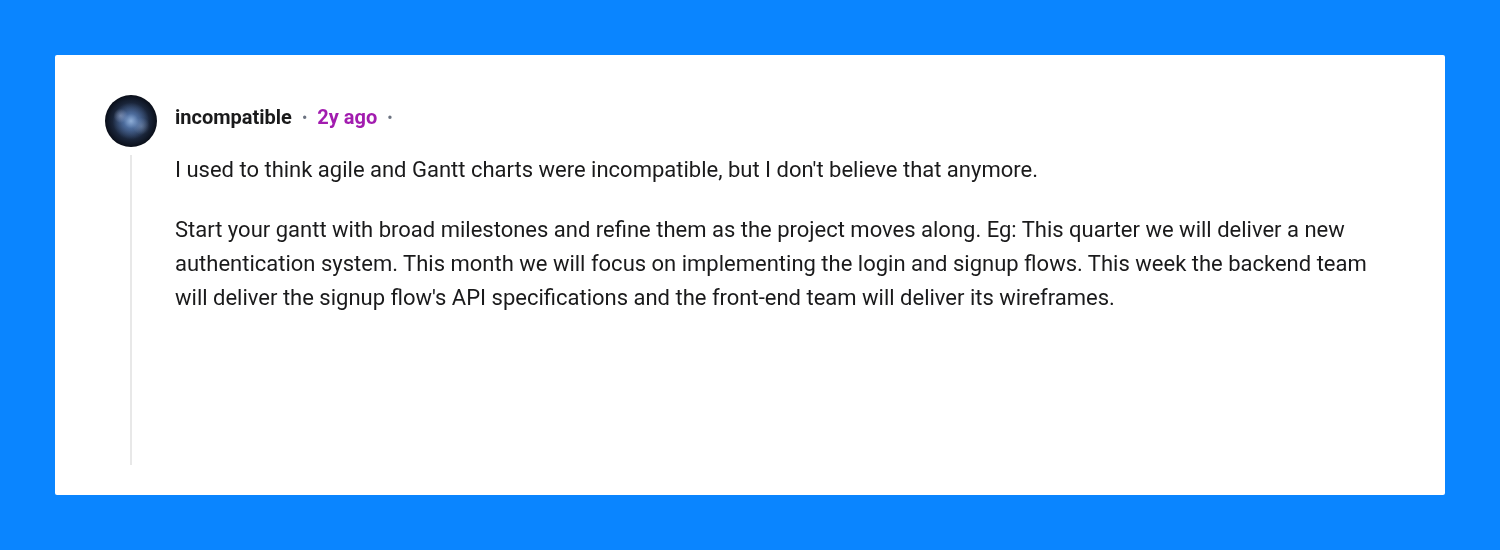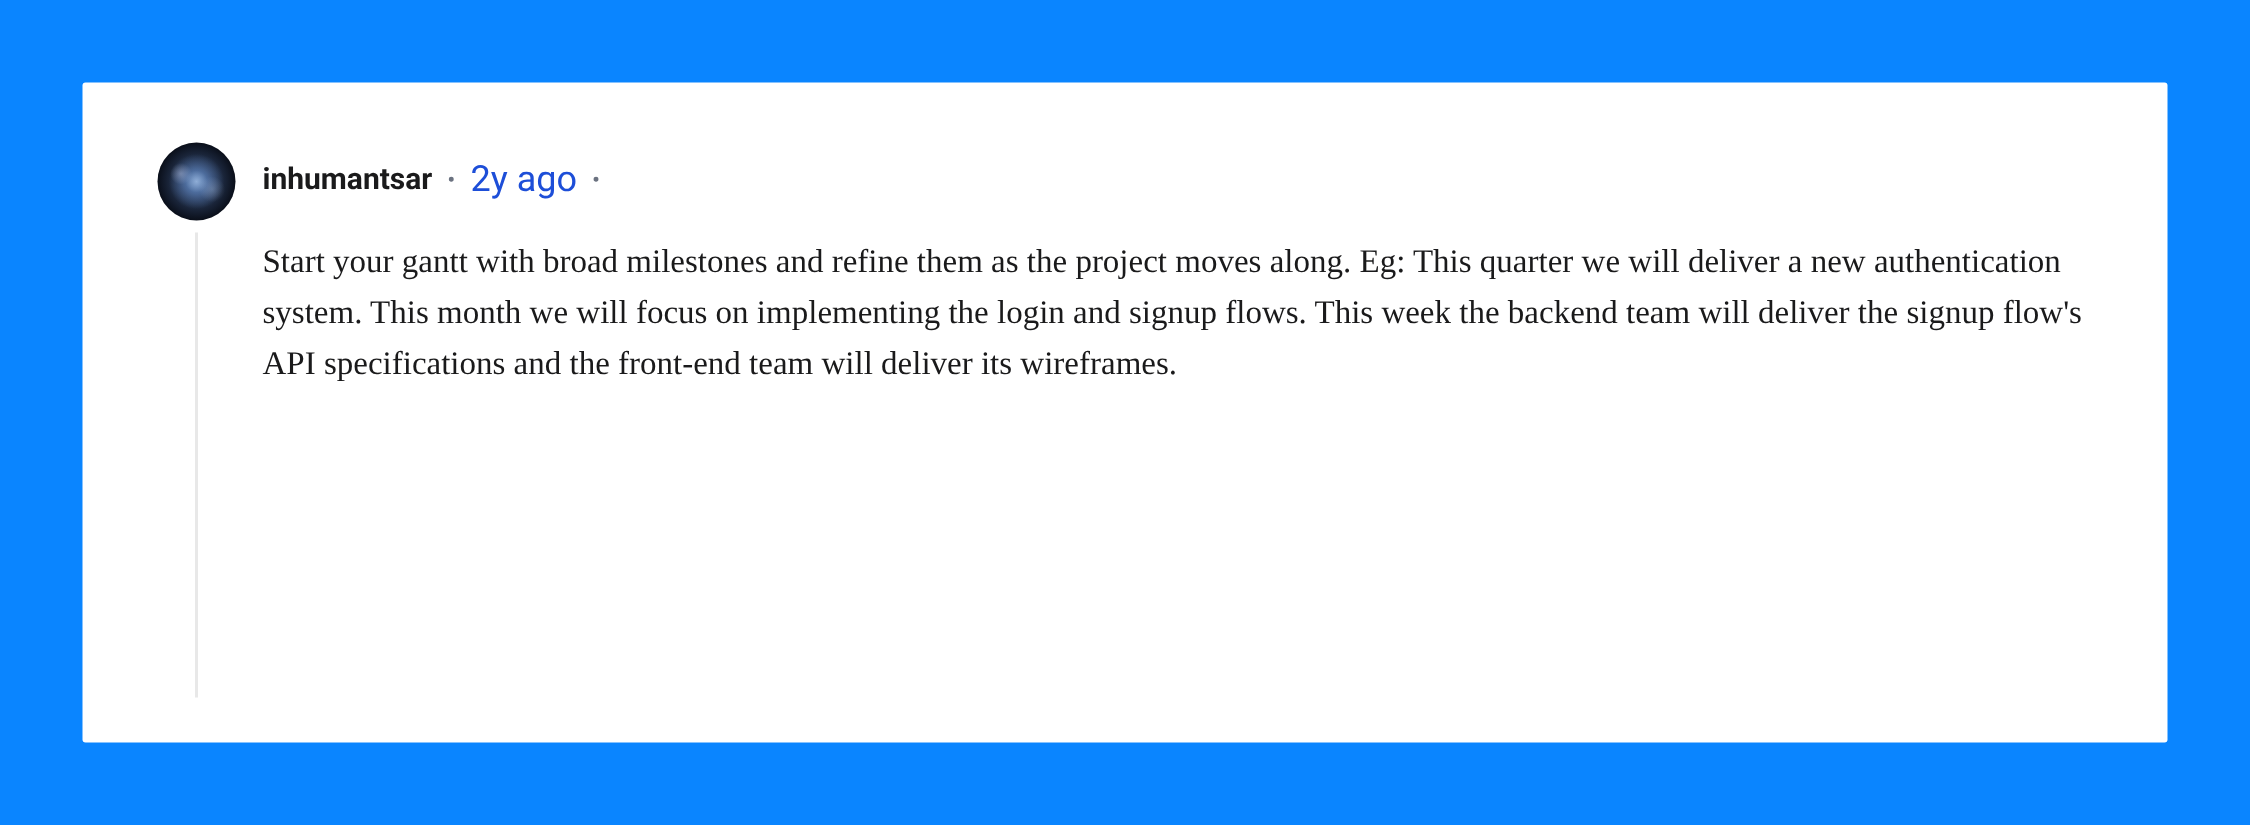--- a/index.html
+++ b/index.html
@@ -74,48 +74,48 @@
     .username {
       font-weight: 700;
       color: #1a1a1b;
       cursor: pointer;
     }
     .dot-sep {
       color: #6b7280;
       font-size: 16px;
     }
     .timestamp {
-      color: #1d4ed8;
-      font-size: 24px;
-      font-weight: 400;
+      color: #a21caf;
+      font-size: 20px;
+      font-weight: 700;
     }
     .body-text p {
       font-size: 22px;
       line-height: 1.55;
       color: #1a1a1b;
       margin-bottom: 26px;
       font-weight: 400;
     }
     .body-text p:last-child {
       margin-bottom: 1px;
-      font-family: Liberation Serif, serif;
     }
   </style>
 </head>
 <body>
 
 <div class="comment-card">
   <div class="thread-col">
     <div class="avatar"></div>
     <div class="thread-line"></div>
   </div>
   <div class="content-col">
     <div class="meta-row">
-      <span class="username">inhumantsar</span>
+      <span class="username">incompatible</span>
       <span class="dot-sep">•</span>
       <span class="timestamp">2y ago</span>
       <span class="dot-sep">•</span>
     </div>
     <div class="body-text">
+      <p>I used to think agile and Gantt charts were incompatible, but I don't believe that anymore.</p>
       <p>Start your gantt with broad milestones and refine them as the project moves along. Eg: This quarter we will deliver a new authentication system. This month we will focus on implementing the login and signup flows. This week the backend team will deliver the signup flow's API specifications and the front-end team will deliver its wireframes.</p>
     </div>
   </div>
 </div>
 
 </body></html>

